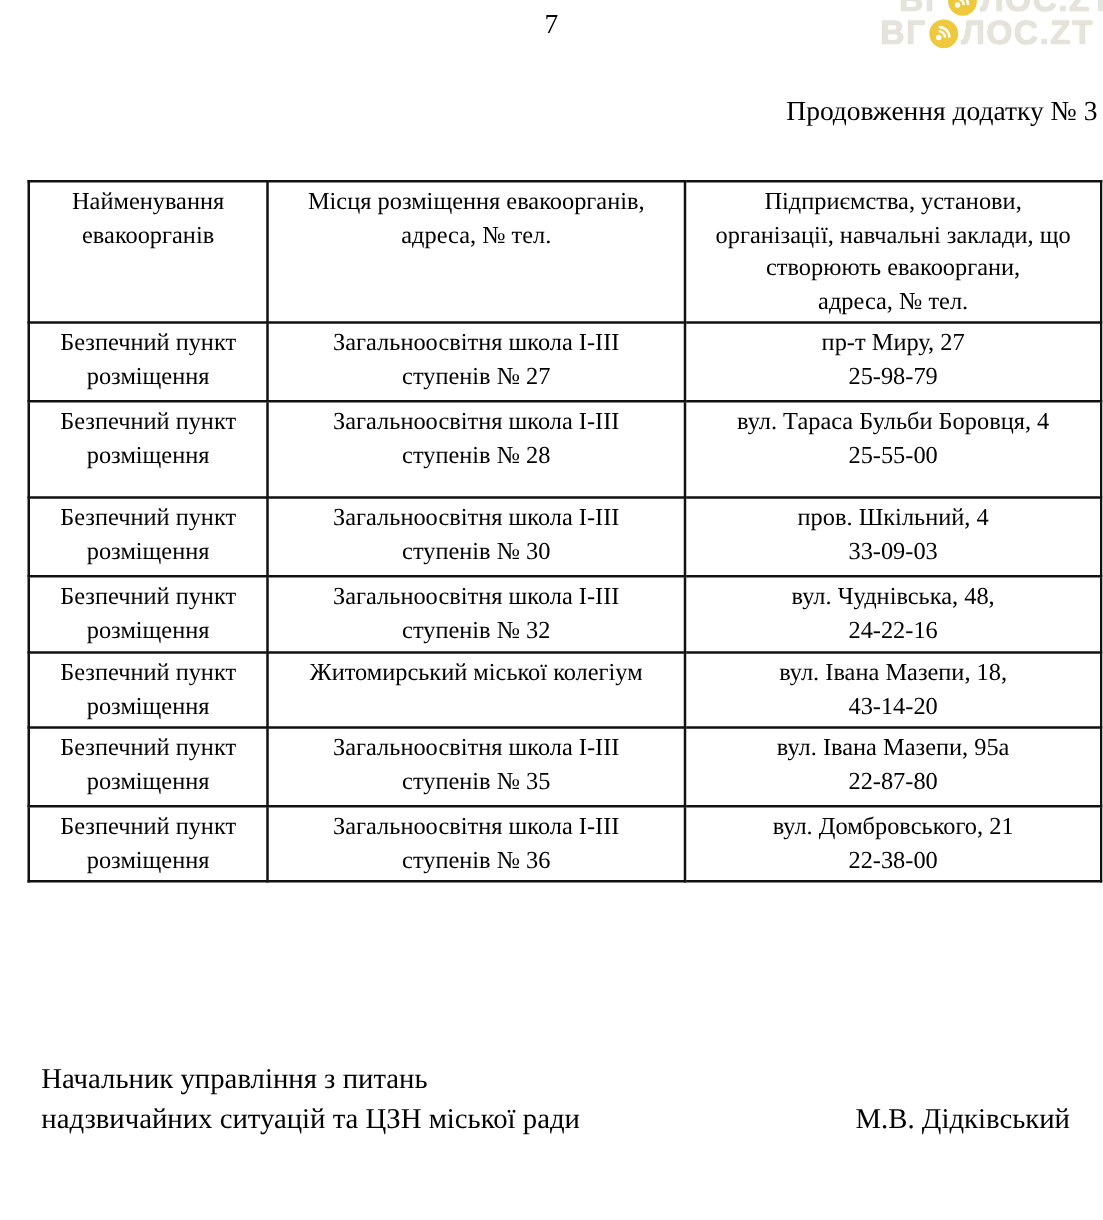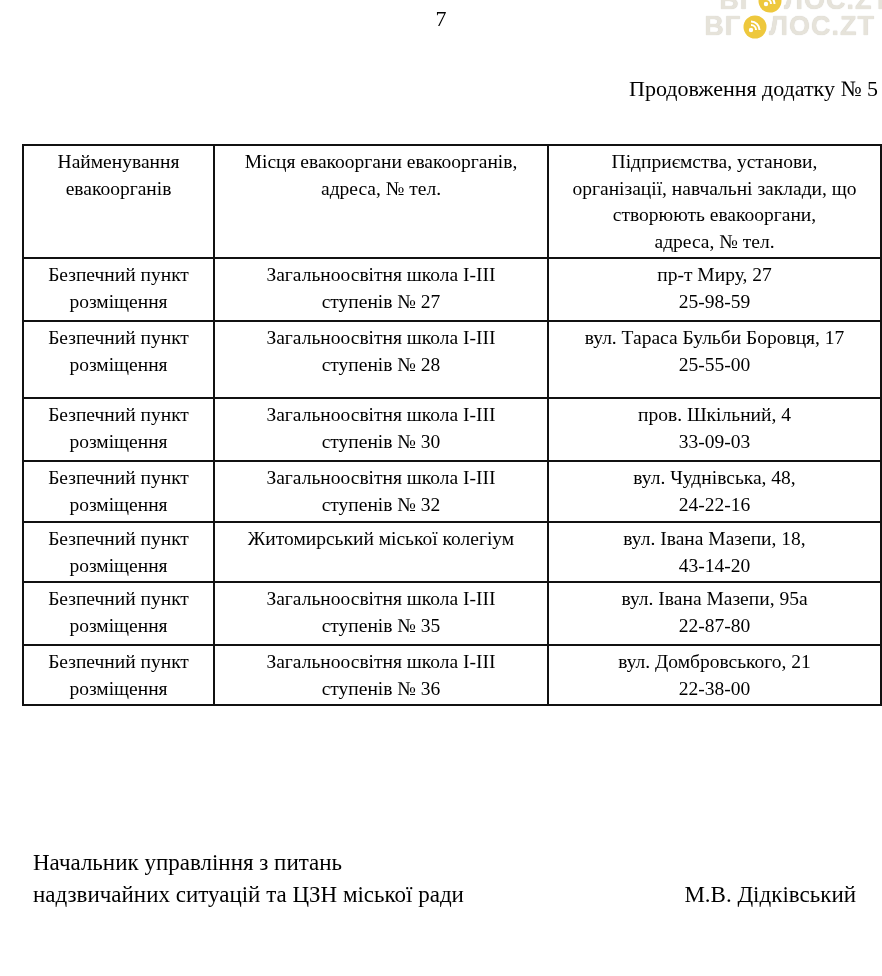--- a/index.html
+++ b/index.html
@@ -82,56 +82,56 @@
       <circle cx="12" cy="12" r="11.5" fill="#eec83d"></circle>
       <circle cx="8" cy="15" r="2.2" fill="#ffffff"></circle>
       <path d="M 8 10 A 5 5 0 0 1 13 15" fill="none" stroke="#ffffff" stroke-width="2"></path>
       <path d="M 8 6.5 A 8.5 8.5 0 0 1 16.5 15" fill="none" stroke="#ffffff" stroke-width="2"></path>
     </svg>
     <span>ЛОС.ZT</span>
   </div>
 
   <div class="page-number">7</div>
 
-  <div class="appendix-note">Продовження додатку № 5</div>
+  <div class="appendix-note">Продовження додатку № 3</div>
 
   <table class="evac-table">
     <colgroup>
         <col class="c1">
         <col class="c2">
         <col class="c3">
       </colgroup>
     <thead>
       <tr>
         <th>Найменування
 евакоорганів</th>
-        <th>Місця евакооргани евакоорганів,
+        <th>Місця розміщення евакоорганів,
 адреса, № тел.</th>
         <th>Підприємства, установи,
 організації, навчальні заклади, що
 створюють евакооргани,
 адреса, № тел.</th>
       </tr>
     </thead>
     <tbody>
   <tr>
     <td>Безпечний пункт
 розміщення</td>
     <td>Загальноосвітня школа І-ІІІ
 ступенів № 27</td>
     <td>пр-т Миру, 27
-25-98-59</td>
+25-98-79</td>
   </tr>
 
   <tr>
     <td>Безпечний пункт
 розміщення</td>
     <td>Загальноосвітня школа І-ІІІ
 ступенів № 28</td>
-    <td>вул. Тараса Бульби Боровця, 17
+    <td>вул. Тараса Бульби Боровця, 4
 25-55-00</td>
   </tr>
 
   <tr>
     <td>Безпечний пункт
 розміщення</td>
     <td>Загальноосвітня школа І-ІІІ
 ступенів № 30</td>
     <td>пров. Шкільний, 4
 33-09-03</td>

